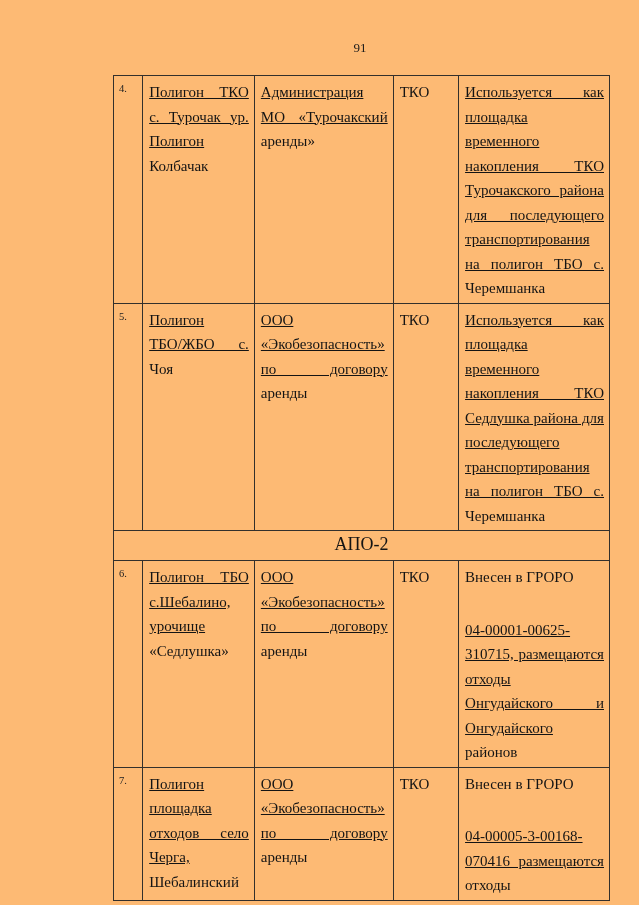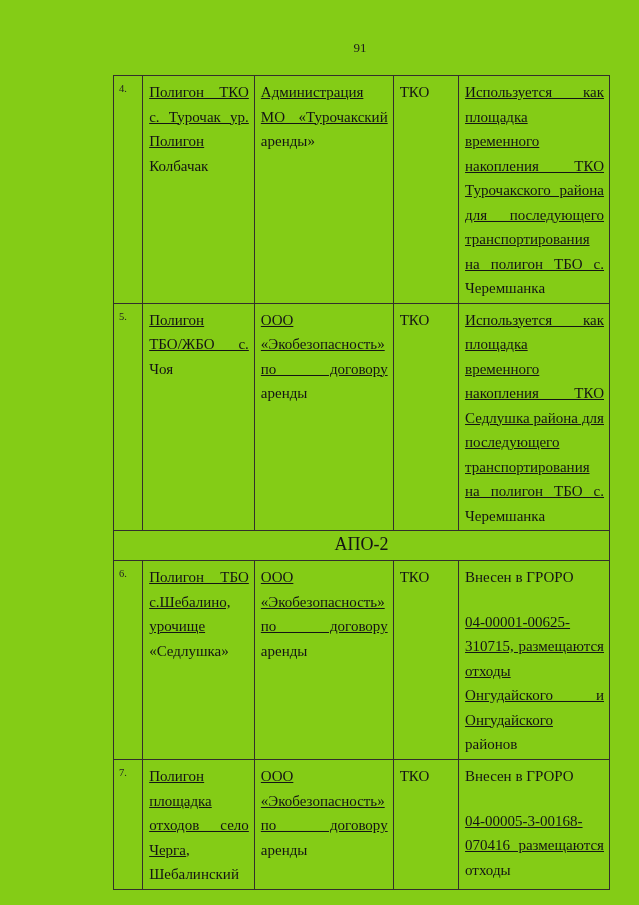--- a/index.html
+++ b/index.html
@@ -1,19 +1,19 @@
 <!DOCTYPE html>
 <html><head>
 <meta charset="utf-8">
 <style>
   html,body { margin:0; padding:0; }
   body { background:#e8e8e8; }
   .sheet {
     position:relative; width:639px; height:905px;
-    background:#84cc16; overflow:hidden;
+    background:#fdba74; overflow:hidden;
     font-family:"Liberation Serif","DejaVu Serif",serif;
     color:#141414;
   }
   .page-number {
     position:absolute; top:40px; left:113px; width:494px;
     text-align:center; font-size:13px; color:#1c1c1c;
   }
   table.doc {
     position:absolute; left:113px; top:75px;
     border-collapse:collapse; table-layout:fixed; width:497px;
@@ -28,21 +28,21 @@
   td.num {
     font-size:10.5px; line-height:14px;
     padding:6px 2px 0 5px; color:#222;
   }
   td.section-cell {
     text-align:center; vertical-align:middle;
     padding:0 0 2px 0; font-size:18px;
   }
   .ln { text-align:justify; text-align-last:left; }
   .ln.j { text-align-last:justify;text-decoration:underline; }
-  .para + .para { margin-top:20px; }
+  .para + .para { margin-top:28px; }
   tr.h208 { height:208px; }
   tr.h199 { height:199px; }
   tr.h30  { height:30px;  }
   tr.h127 { height:127px; }
 </style>
 </head>
 <body>
 
 <div class="sheet">
   <div class="page-number">91</div>

